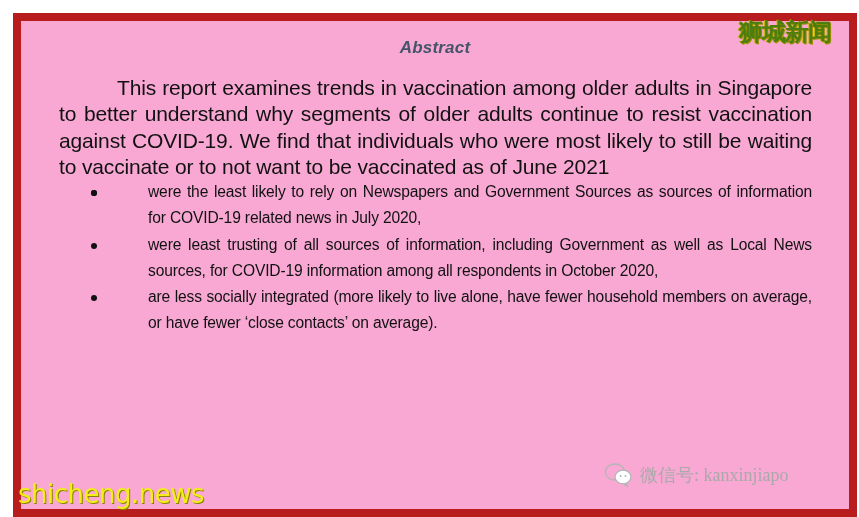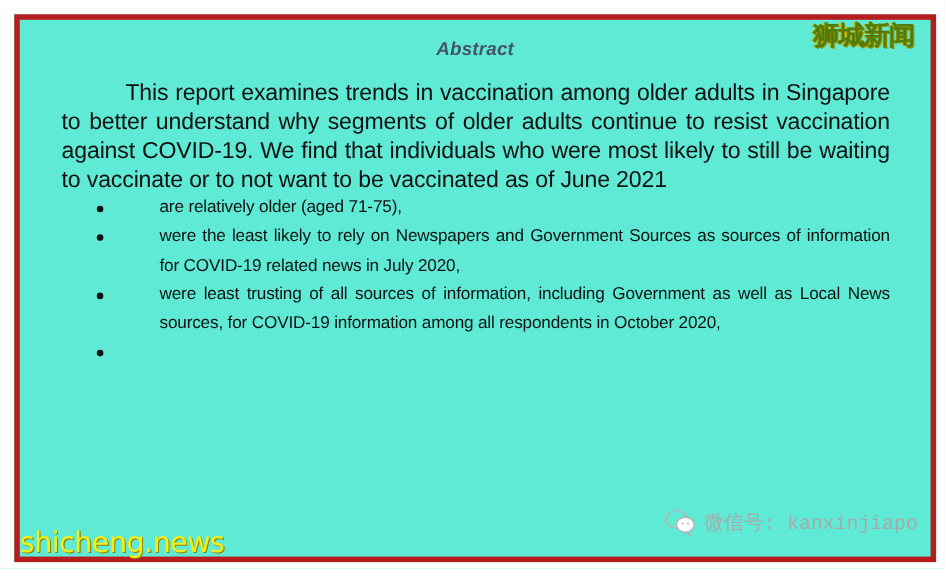--- a/index.html
+++ b/index.html
@@ -2,21 +2,21 @@
 <html><head>
 <meta charset="utf-8">
 <style>
   html, body { margin:0; padding:0; }
   body {
     width:859px; height:517px; background:#ffffff; position:relative; overflow:hidden;
     font-family:"Liberation Sans", sans-serif;
   }
   .frame {
     position:absolute; left:13px; top:13px; width:828px; height:488px;
-    border:5px solid #b91c1c; background:#5eead4;
+    border:8px solid #b91c1c; background:#f9a8d4;
   }
   .title {
     position:absolute; left:0; right:0; top:17px; text-align:center;
     font-weight:bold; font-style:italic; font-size:17px; color:#44546a;
     letter-spacing:0.2px;
   }
   .body-text {
     position:absolute; left:38px; width:753px;
     font-size:21px; color:#111; line-height:26.3px; text-align:justify;
     letter-spacing:-0.15px; font-stretch:condensed;
@@ -37,37 +37,37 @@
     color:#4d7c0f; font-family:"DejaVu Sans", sans-serif; letter-spacing:-1px;
     text-shadow:1px 1px 0 #9a8f00, -1px 0 0 #c4b800;
   }
   .wm-en {
     position:absolute; left:18px; top:479px; font-size:26px;
     color:#f3ee1a; font-family:"DejaVu Sans", sans-serif; letter-spacing:-0.5px;
     text-shadow:1px 1px 0 #8c8200;
   }
   .wm-wechat {
     position:absolute; left:604px; top:462px; display:flex; align-items:center; gap:6px;
-    color:#a9a9a9; font-size:18px; font-family:Liberation Mono, monospace;
+    color:#a9a9a9; font-size:18px; font-family:Liberation Serif, serif;
   }
   .wm-wechat svg { width:30px; height:26px; }
 </style>
 </head>
 <body>
 
 <div class="frame">
   <div class="title">Abstract</div>
 
   <div class="body-text p1"><span class="indent"></span><span>This report examines trends in vaccination among older adults in Singapore to better understand why segments of older adults continue to resist vaccination against COVID-19. We find that individuals who were most likely to still be waiting to vaccinate or to not want to be vaccinated as of June 2021</span></div>
 
   <ul class="bullets">
-    <li><span class="dot"></span><span>are relatively older (aged 71-75),</span></li>
+    <li><span class="dot"></span></li>
     <li><span class="dot"></span><span>were the least likely to rely on Newspapers and Government Sources as sources of information for COVID-19 related news in July 2020,</span></li>
     <li><span class="dot"></span><span>were least trusting of all sources of information, including Government as well as Local News sources, for COVID-19 information among all respondents in October 2020,</span></li>
-    <li><span class="dot"></span></li>
+    <li><span class="dot"></span><span>are less socially integrated (more likely to live alone, have fewer household members on average, or have fewer ‘close contacts’ on average).</span></li>
   </ul>
 
 </div>
 
 <div class="wm-cn">狮城新闻</div>
 <div class="wm-en">shicheng.news</div>
 <div class="wm-wechat">
   <svg viewBox="0 0 30 26">
     <ellipse cx="11" cy="10" rx="9.5" ry="8" fill="none" stroke="#b5b5b5" stroke-width="1.3"></ellipse>
     <ellipse cx="19" cy="15" rx="8" ry="6.8" fill="#fff" stroke="#b5b5b5" stroke-width="1.3"></ellipse>

